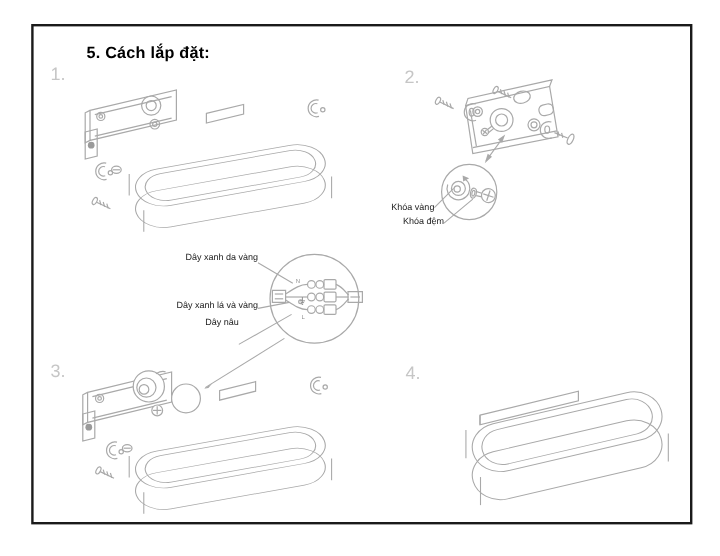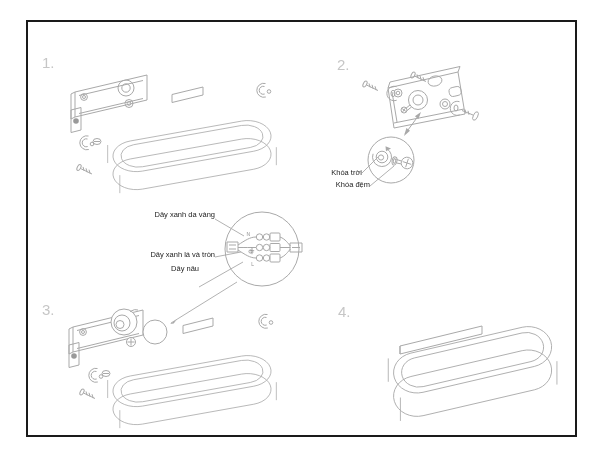--- a/index.html
+++ b/index.html
@@ -43,20 +43,21 @@
         <line x1="1.5" y1="1" x2="13" y2="6.5"></line>
         <line x1="4" y1="-0.6" x2="5.2" y2="3.4"></line>
         <line x1="7" y1="0.8" x2="8.2" y2="4.8"></line>
         <line x1="10" y1="2.2" x2="11.2" y2="6.2"></line>
       </g>
     </defs>
   </svg>
 
   <div class="frame"></div>
 
+  <div class="title">5. Cách lắp đặt:</div>
 
   <div class="step-num" style="left:42px;top:54px">1.</div>
   <div class="step-num" style="left:337px;top:56px">2.</div>
   <div class="step-num" style="left:42px;top:301px">3.</div>
   <div class="step-num" style="left:338px;top:303px">4.</div>
 
   <svg class="draw" style="left:60px;top:70px" width="245" height="135" viewBox="0 0 245 135">
     <g fill="none" stroke="currentColor" stroke-width="1">
       <polygon points="15,22 87,5 87,30 15,47"></polygon>
       <polyline points="15,22 11,24 11,49 15,47"></polyline>
@@ -224,18 +225,18 @@
 
   <svg class="draw" style="left:385px;top:315px" width="185" height="115" viewBox="0 0 185 115">
     <g fill="none" stroke="currentColor" stroke-width="1">
       <polygon points="15,31 97,11 97,19 15,39"></polygon>
       <line x1="15" y1="31" x2="15" y2="39"></line>
     </g>
     <use href="#tub-proto" transform="translate(-2.4,1.1) scale(0.9,0.78)"></use>
   </svg>
 
   <div class="lbl" style="right:385px;top:210px">Dây xanh da vàng</div>
-  <div class="lbl" style="right:385px;top:250px">Dây xanh lá và tròn</div>
+  <div class="lbl" style="right:385px;top:250px">Dây xanh lá và vàng</div>
   <div class="lbl" style="right:401px;top:264px">Dây nâu</div>
-  <div class="lbl" style="right:238px;top:168px">Khóa trời</div>
+  <div class="lbl" style="right:238px;top:168px">Khóa vàng</div>
   <div class="lbl" style="right:230px;top:180px">Khóa đệm</div>
 
 </div>
 
 </body></html>

